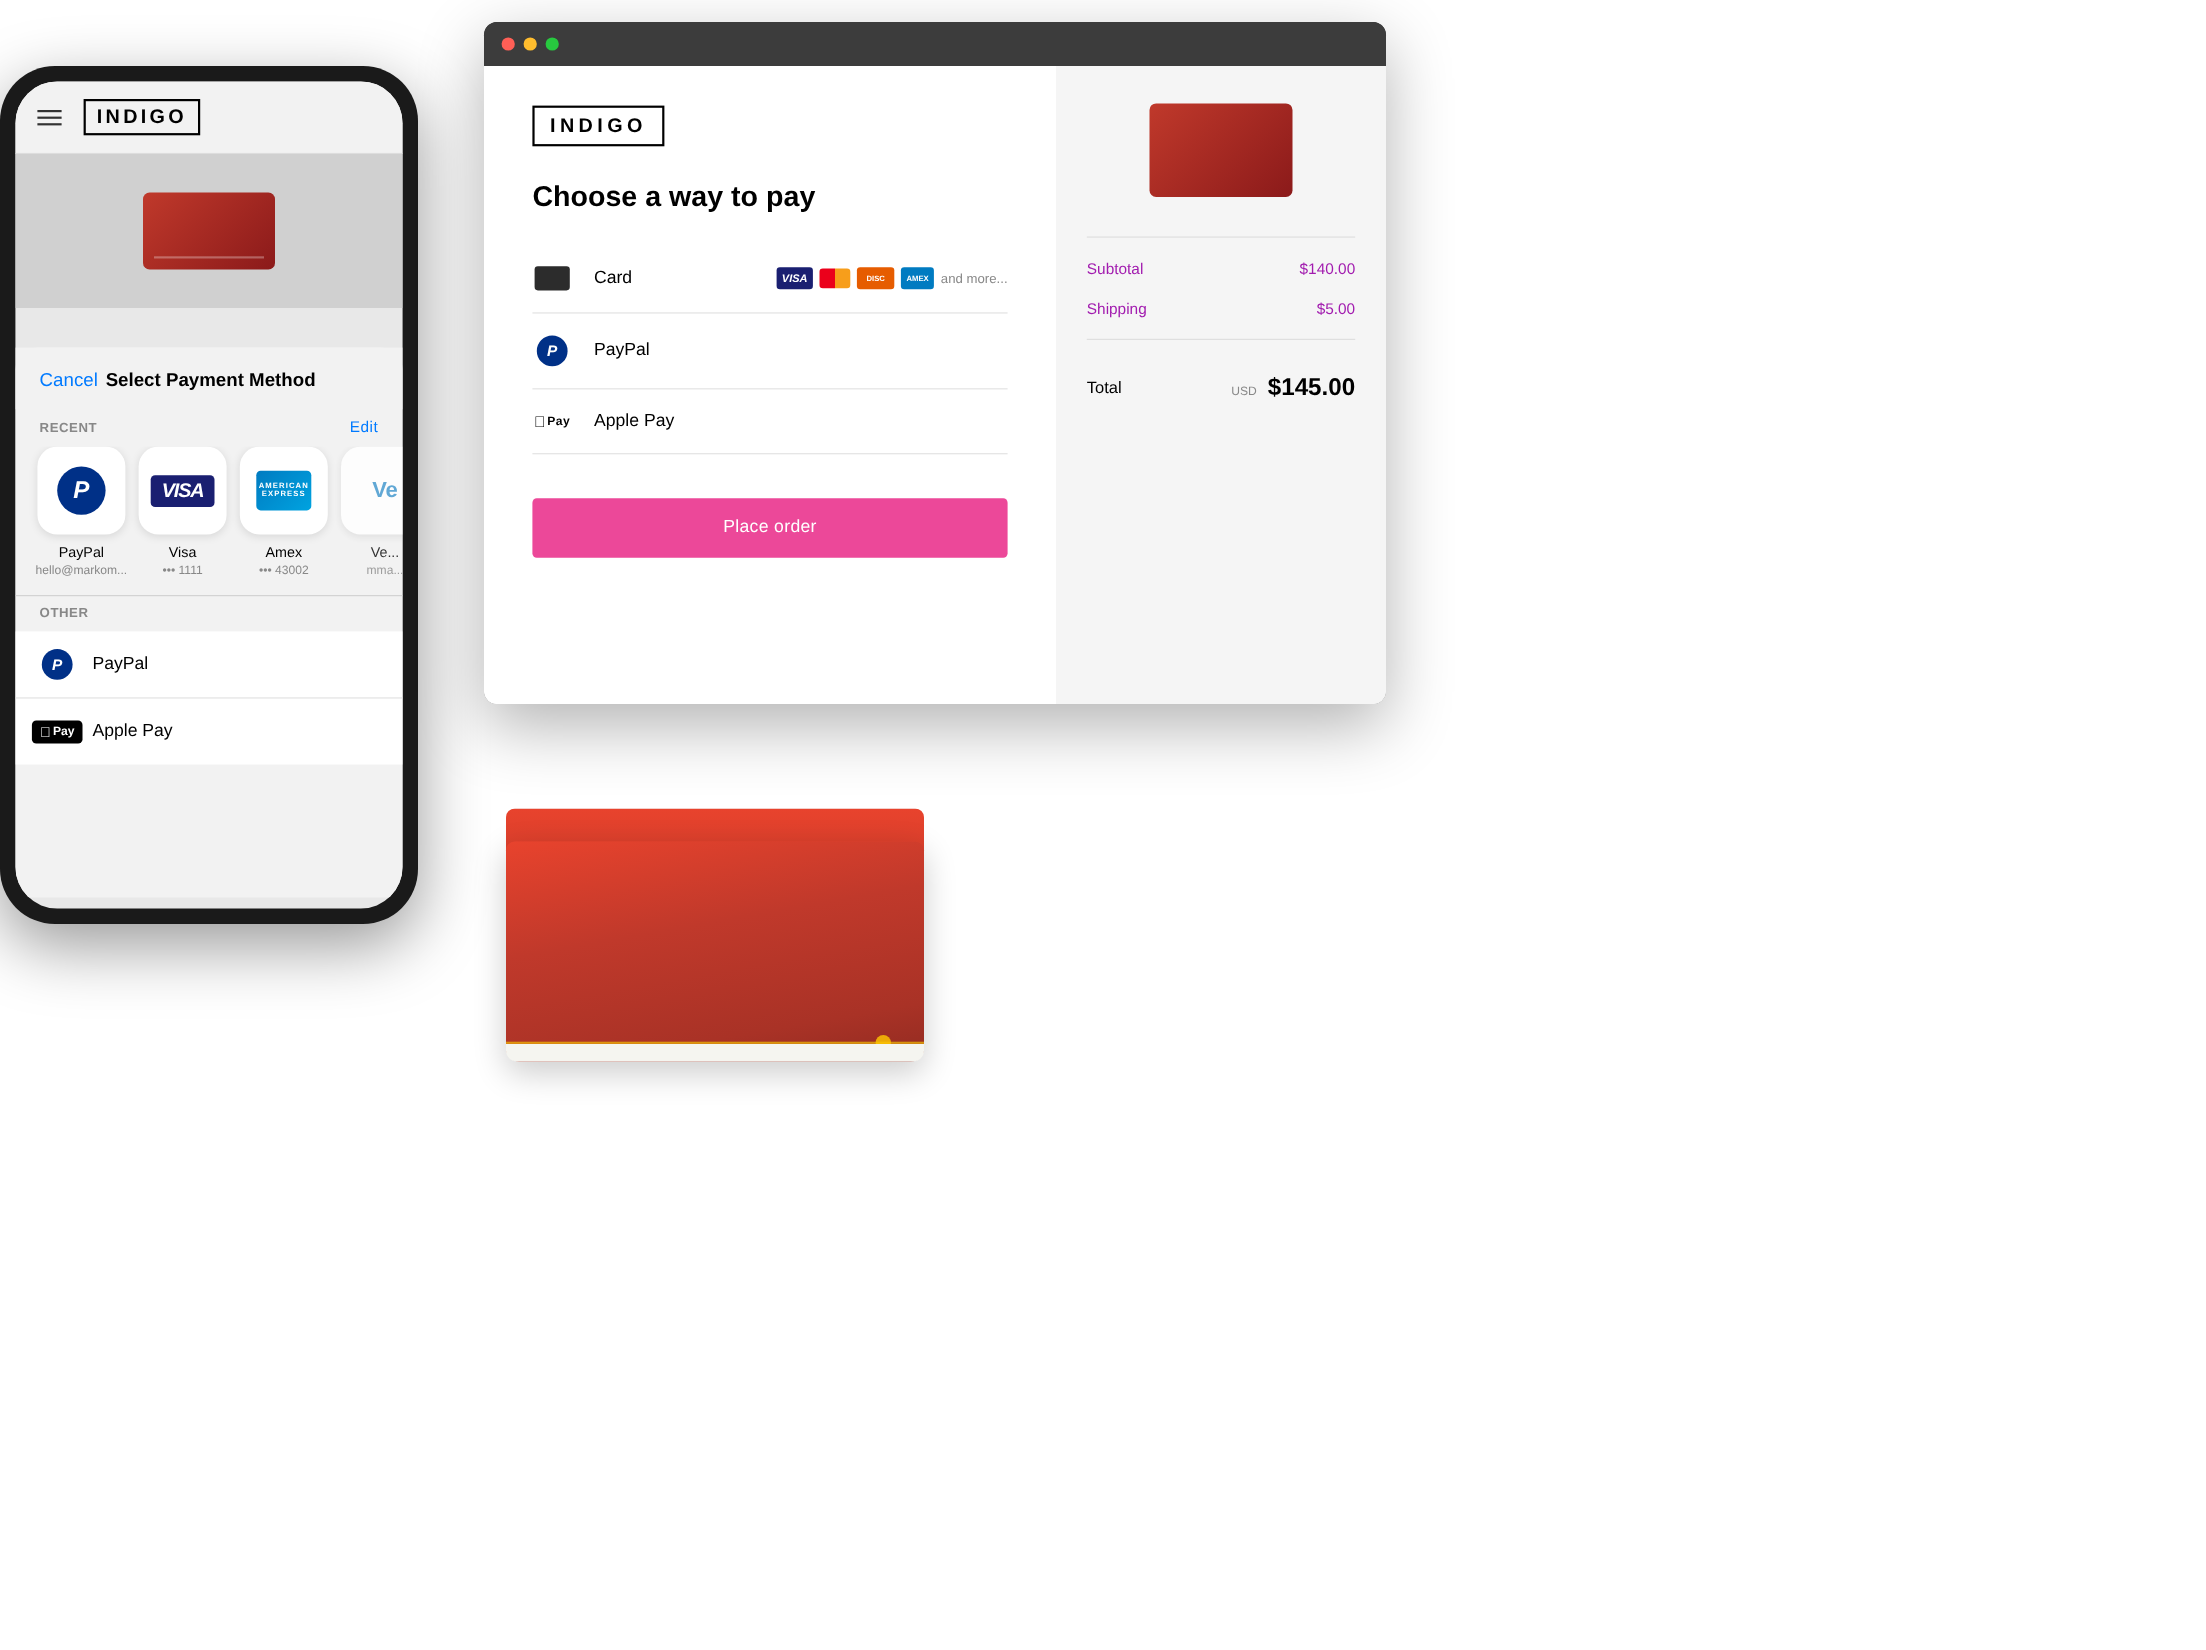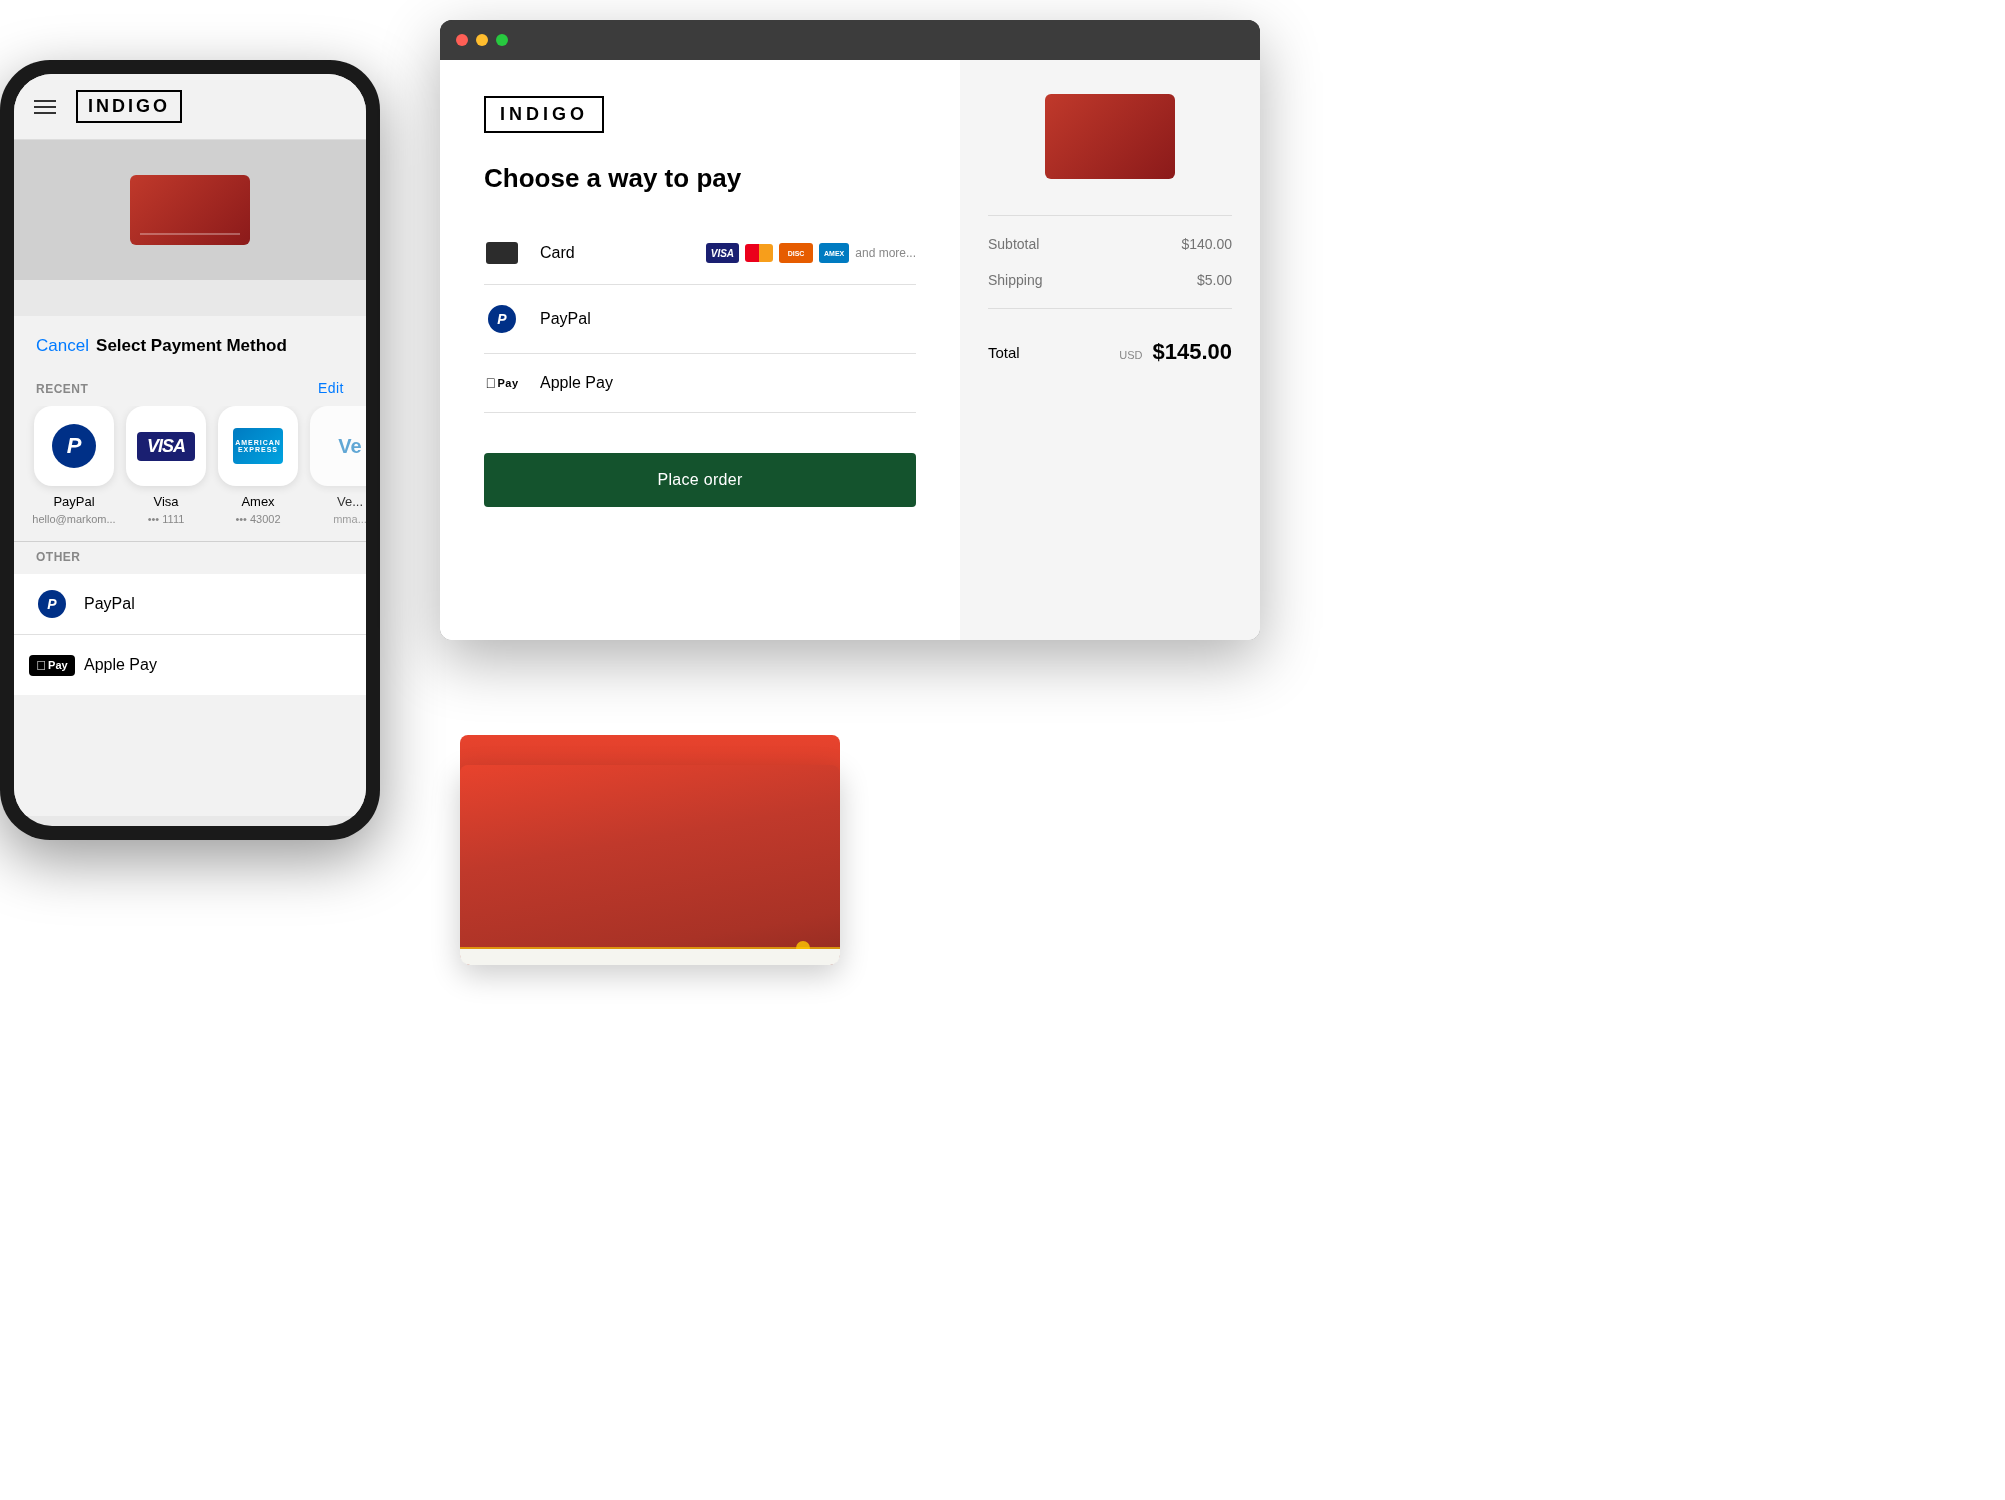--- a/index.html
+++ b/index.html
@@ -444,21 +444,21 @@
       letter-spacing: 0.5px;
       color: #000;
       display: flex;
       align-items: center;
       gap: 1px;
     }
     
     .place-order-btn {
       margin-top: 40px;
       width: 100%;
-      background: #14532d;
+      background: #ec4899;
       color: white;
       border: none;
       padding: 18px;
       font-size: 16px;
       font-weight: 500;
       border-radius: 4px;
       cursor: pointer;
       letter-spacing: 0.3px;
     }
     
@@ -484,21 +484,21 @@
     }
     .order-summary-divider {
       height: 1px;
       background: #ddd;
     }
     .order-row {
       display: flex;
       justify-content: space-between;
       align-items: flex-start;
       font-size: 14px;
-      color: #737373;
+      color: #a21caf;
       gap: 40px;
     }
     .order-total-row {
       display: flex;
       justify-content: space-between;
       align-items: center;
       font-size: 15px;
       color: #000;
       font-weight: 500;
       padding-top: 10px;

